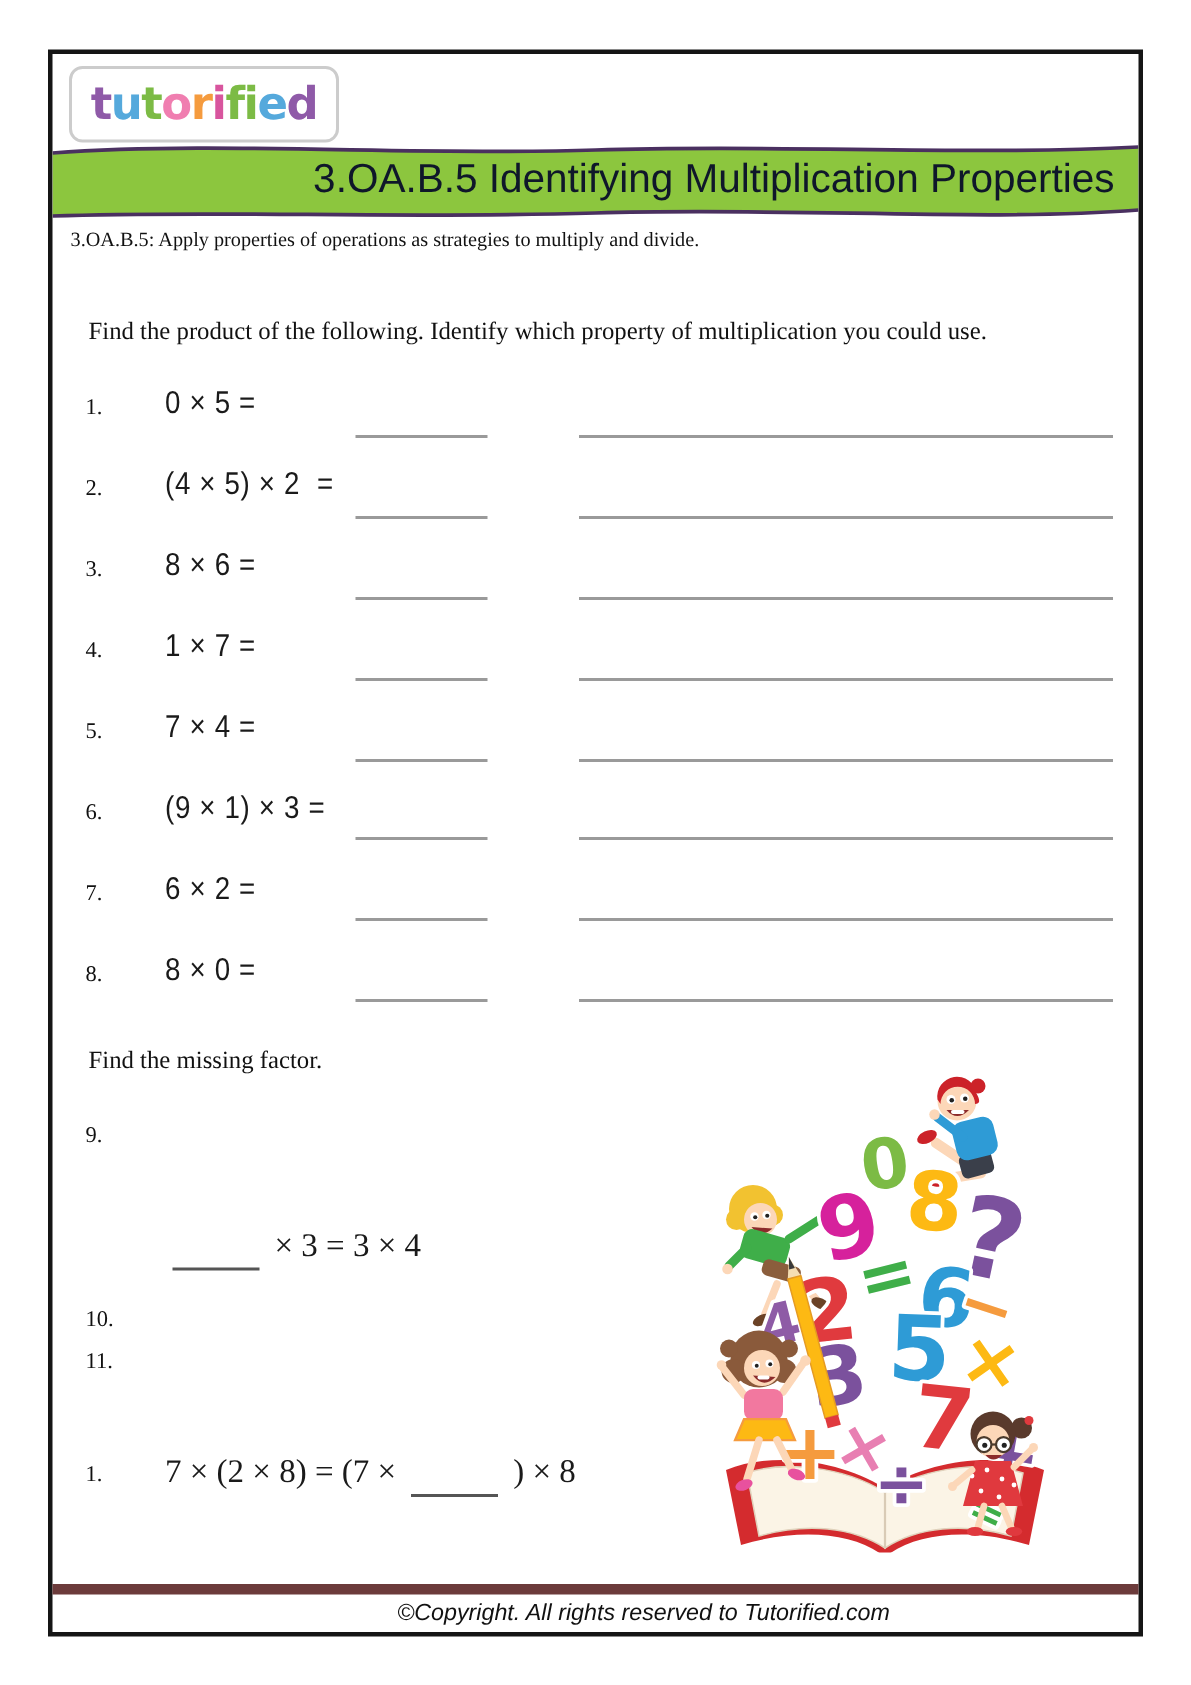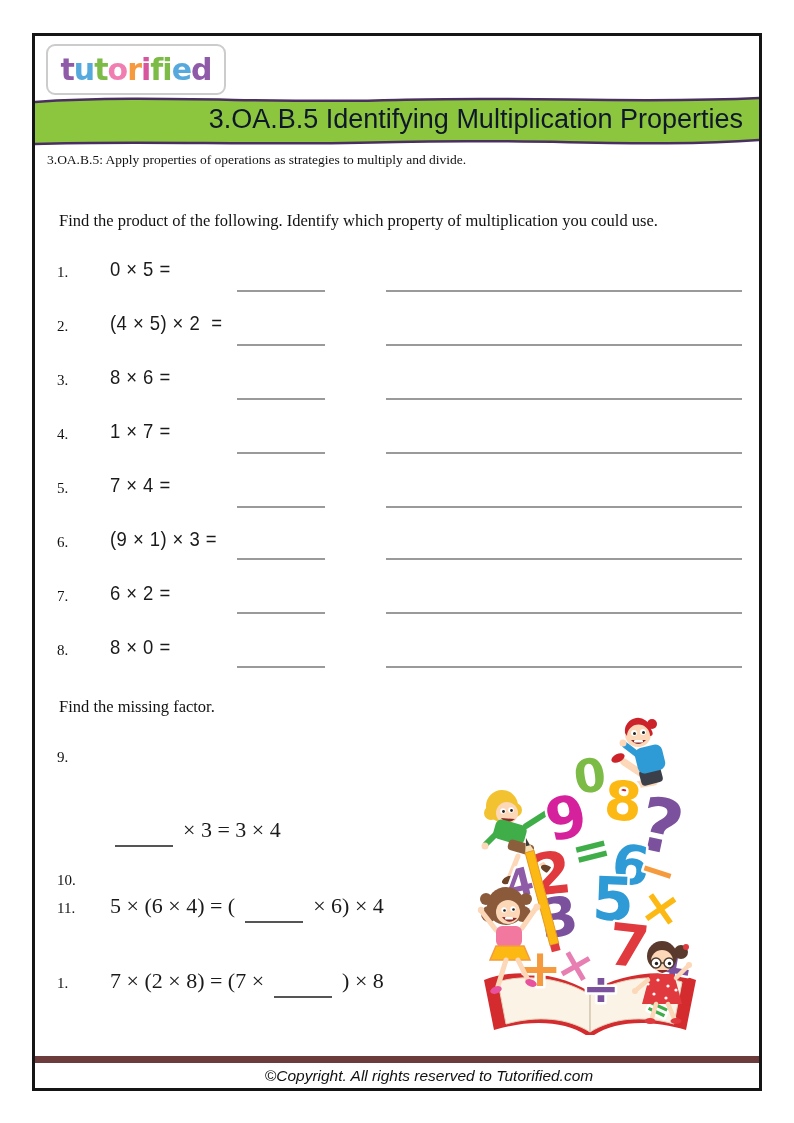--- a/index.html
+++ b/index.html
@@ -112,21 +112,20 @@
   <div class="line-long" style="top:630px;"></div>
 
   <div class="instruction" style="top:661px;">Find the missing factor.</div>
 
   <div class="mf-num" style="top:713px;">9.</div>
 
   <div class="mf-num" style="top:816px;margin-top:20px;">10.</div>
   <div class="mf-expr" style="top:781px;left:70px;"><span></span><span class="mf-blank"></span><span>× 3 = 3 × 4</span></div>
 
   <div class="mf-num" style="top:864px;">11.</div>
-  <div class="mf-expr" style="top:857px;"><span>5 × (6 × 4) = (</span><span class="mf-blank"></span><span>× 6) × 4</span></div>
 
   <div class="mf-num" style="top:939px;">1.</div>
   <div class="mf-expr" style="top:932px;"><span>7 × (2 × 8) = (7 ×</span><span class="mf-blank"></span><span>) × 8</span></div>
 
   <div id="illustration">
     <svg width="250" height="335" viewBox="0 0 250 335">
 
       <g>
         <circle cx="40" cy="106" r="16" fill="#F2C230"></circle>
         <circle cx="29" cy="113" r="7" fill="#F2C230"></circle>

